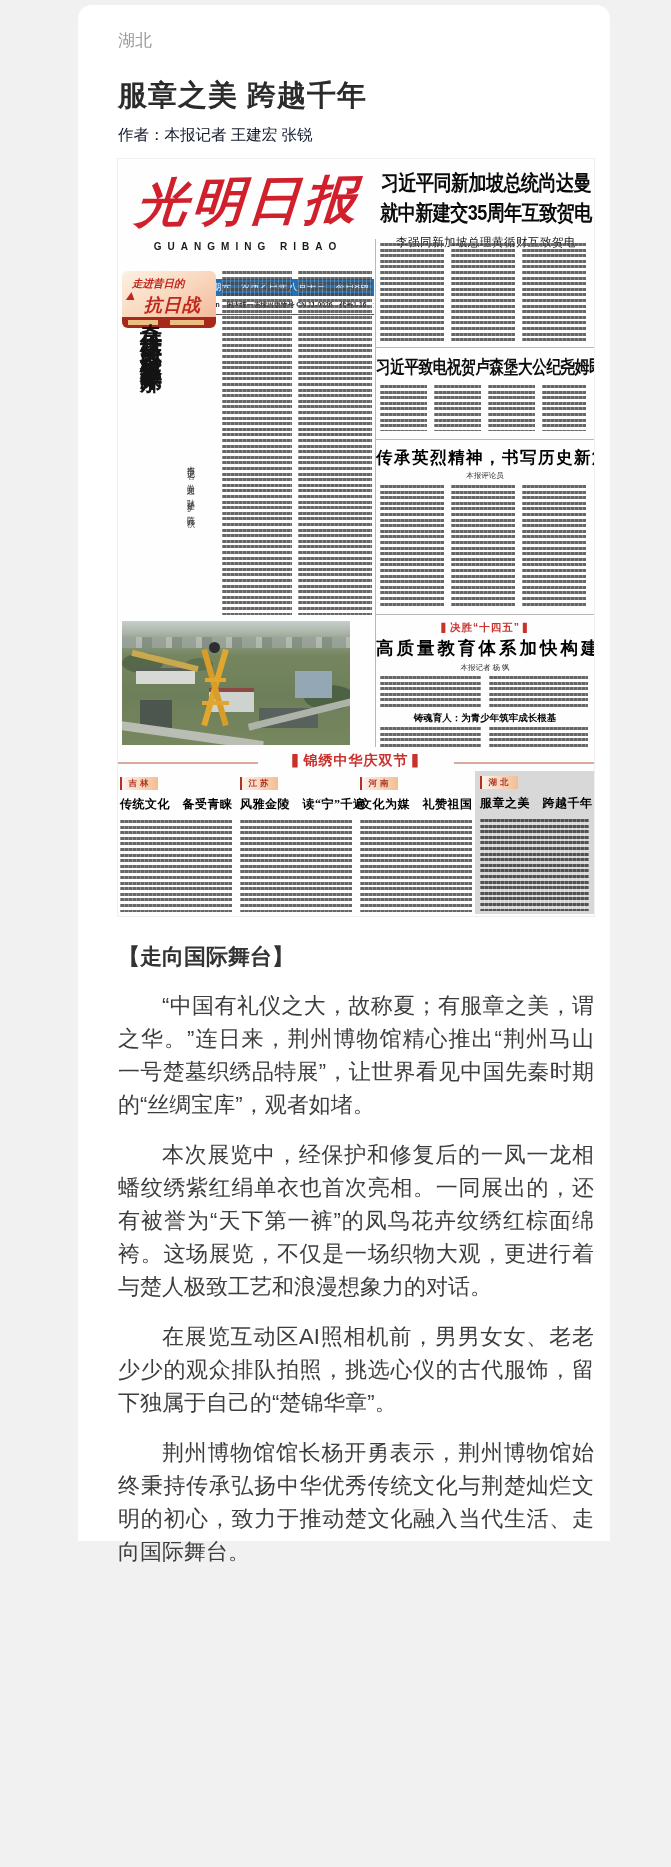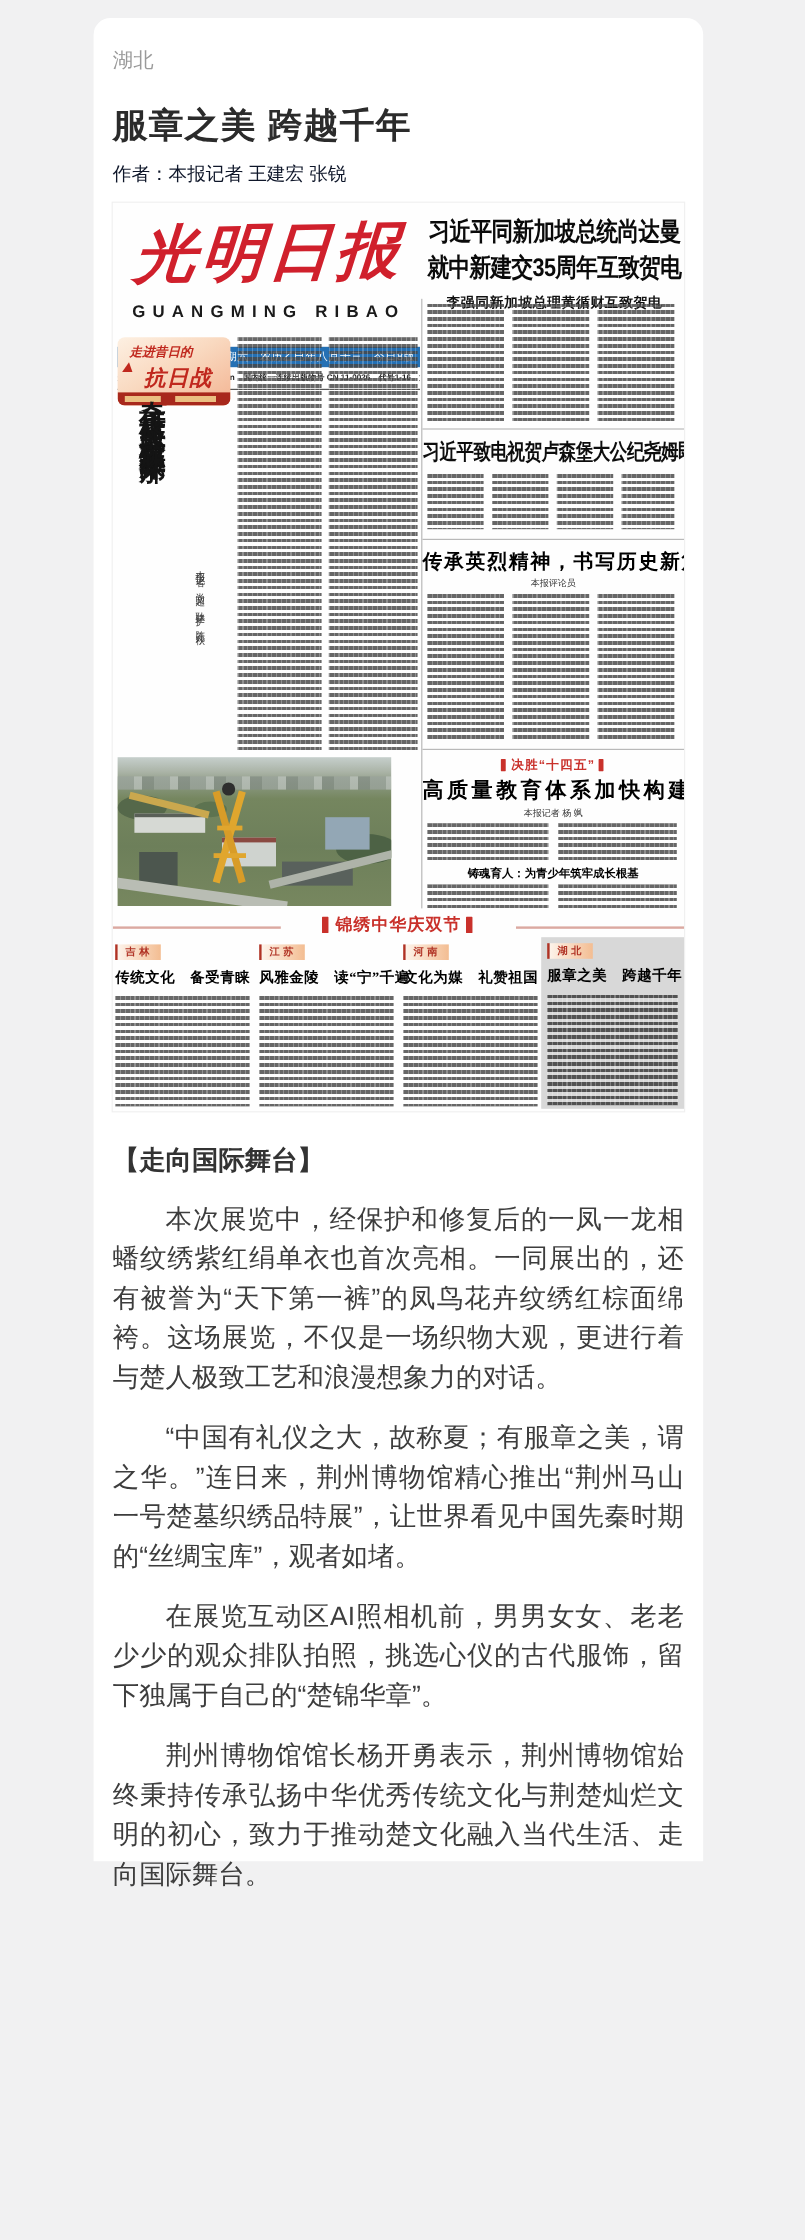--- a/index.html
+++ b/index.html
@@ -1,47 +1,47 @@
 <!DOCTYPE html>
 <html><head>
 <meta charset="utf-8">
 <style>
   html,body{margin:0;padding:0;}
   body{width:671px;height:1867px;overflow:hidden;background:#f1f1f2;
        font-family:"Liberation Sans",sans-serif;-webkit-font-smoothing:antialiased;}
-  .card{position:absolute;left:78px;top:15px;width:508px;height:1536px;background:#ffffff;
-        border-radius:14px 14px 0 0;}
+  .card{position:absolute;left:78px;top:5px;width:508px;height:1536px;background:#ffffff;
+        border-radius:14px 14px 0 0;padding-left:24px;}
   .inner{padding:0 16px;}
   .cat{padding-top:24px;font-size:17px;color:#9a9a9a;}
   .title{margin-top:24px;font-size:29px;font-weight:700;color:#2b2b2b;letter-spacing:1px;line-height:38px;}
   .src{margin-top:18px;font-size:15.5px;color:#a0a0a0;}
   .auth{margin-top:11px;font-size:15.5px;color:#0f172a;}
 
   
   .paper{margin-top:13px;position:relative;width:476px;height:757px;background:#fefefe;
          box-shadow:0 0 0 1px #f0f0f0;overflow:hidden;}
   .abs{position:absolute;}
   .tx{position:absolute;opacity:.82;
       background-image:
         repeating-linear-gradient(to right, rgba(255,255,255,.28) 0 1px, rgba(255,255,255,0) 1px 4px),
         repeating-linear-gradient(to bottom, #474747 0 3px, rgba(0,0,0,0) 3px 5.6px);}
   .tx.dark{opacity:.92;}
   .rule{position:absolute;background:#b9b9b9;}
 
   .mh-name{font-family:"Liberation Serif",serif;font-style:italic;font-weight:700;color:#d0202c;
            font-size:52px;line-height:62px;text-align:center;letter-spacing:4px;
            transform:skewX(-5deg) rotate(-1deg);}
-  .mh-pinyin{margin-top:8px;text-align:center;letter-spacing:6px;font-size:14px;font-weight:700;color:#1a1a1a;}
+  .mh-pinyin{margin-top:8px;text-align:center;letter-spacing:6px;font-size:10px;font-weight:700;color:#1a1a1a;}
   .datebar{background:#2470b4;color:#fff;font-size:9px;line-height:17px;text-align:center;letter-spacing:.5px;}
   .infoline{font-size:6.8px;font-weight:700;color:#222;white-space:nowrap;overflow:hidden;
             padding-bottom:4px;border-bottom:1.5px solid #555;}
 
   .lead-h{transform:scaleY(1.18);transform-origin:top;}
   .lead-h .l{font-size:18px;font-weight:900;color:#0a0a0a;line-height:25px;white-space:nowrap;text-align:center;letter-spacing:-.5px;}
-  .lead-sub{margin-top:10px;font-size:11.5px;font-weight:700;color:#111;text-align:center;letter-spacing:.5px;}
+  .lead-sub{margin-top:10px;font-size:11.5px;font-weight:400;color:#111;text-align:center;letter-spacing:.5px;}
 
   .h2line{font-size:14.5px;font-weight:900;color:#0d0d0d;white-space:nowrap;text-align:center;
           transform:scaleY(1.25);transform-origin:top;letter-spacing:-.3px;}
   .h3line{font-family:"Liberation Serif",serif;font-size:16.5px;font-weight:700;color:#000;
           text-align:center;letter-spacing:1.5px;white-space:nowrap;}
   .bylinesm{font-size:7.5px;color:#333;text-align:center;}
   .redbadge{font-size:10.5px;font-weight:800;color:#c9312b;text-align:center;letter-spacing:1px;white-space:nowrap;}
   .h4line{font-family:"Liberation Serif",serif;font-size:17.5px;font-weight:700;color:#000;
           text-align:center;letter-spacing:3px;white-space:nowrap;}
   .subhead4{font-size:9.5px;font-weight:800;color:#000;text-align:center;white-space:nowrap;}
@@ -208,19 +208,19 @@
         <div class="tag">湖北</div>
         <div class="bh">服章之美　跨越千年</div>
         <div class="btx">
             <div class="tx dark" style="left:0;top:0;width:109px;height:92px;"></div>
           </div>
       </div>
     </div>
 
     <div class="art-tag">【走向国际舞台】</div>
 
+    <p class="para">“中国有礼仪之大，故称夏；有服章之美，谓之华。”连日来，荆州博物馆精心推出“荆州马山一号楚墓织绣品特展”，让世界看见中国先秦时期的“丝绸宝库”，观者如堵。</p>
     <p class="para">本次展览中，经保护和修复后的一凤一龙相蟠纹绣紫红绢单衣也首次亮相。一同展出的，还有被誉为“天下第一裤”的凤鸟花卉纹绣红棕面绵袴。这场展览，不仅是一场织物大观，更进行着与楚人极致工艺和浪漫想象力的对话。</p>
-    <p class="para">“中国有礼仪之大，故称夏；有服章之美，谓之华。”连日来，荆州博物馆精心推出“荆州马山一号楚墓织绣品特展”，让世界看见中国先秦时期的“丝绸宝库”，观者如堵。</p>
     <p class="para">在展览互动区AI照相机前，男男女女、老老少少的观众排队拍照，挑选心仪的古代服饰，留下独属于自己的“楚锦华章”。</p>
     <p class="para">荆州博物馆馆长杨开勇表示，荆州博物馆始终秉持传承弘扬中华优秀传统文化与荆楚灿烂文明的初心，致力于推动楚文化融入当代生活、走向国际舞台。</p>
 
   </div>
 </div>
 
 </body></html>

